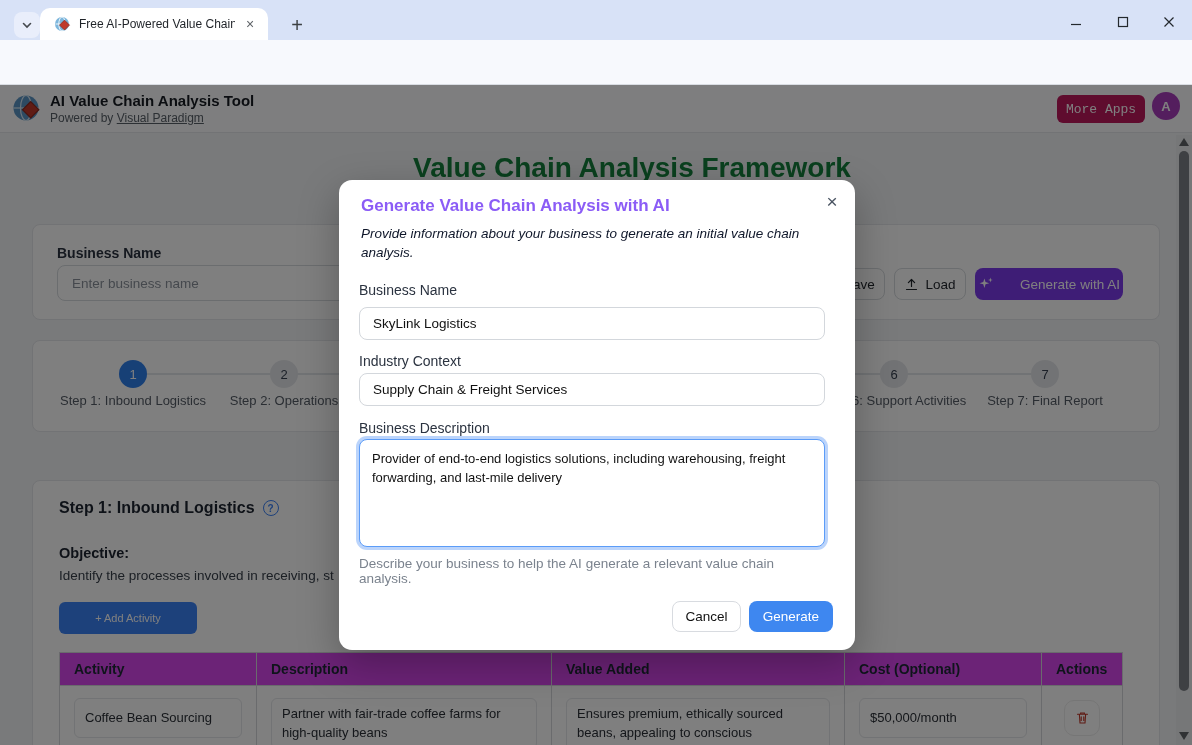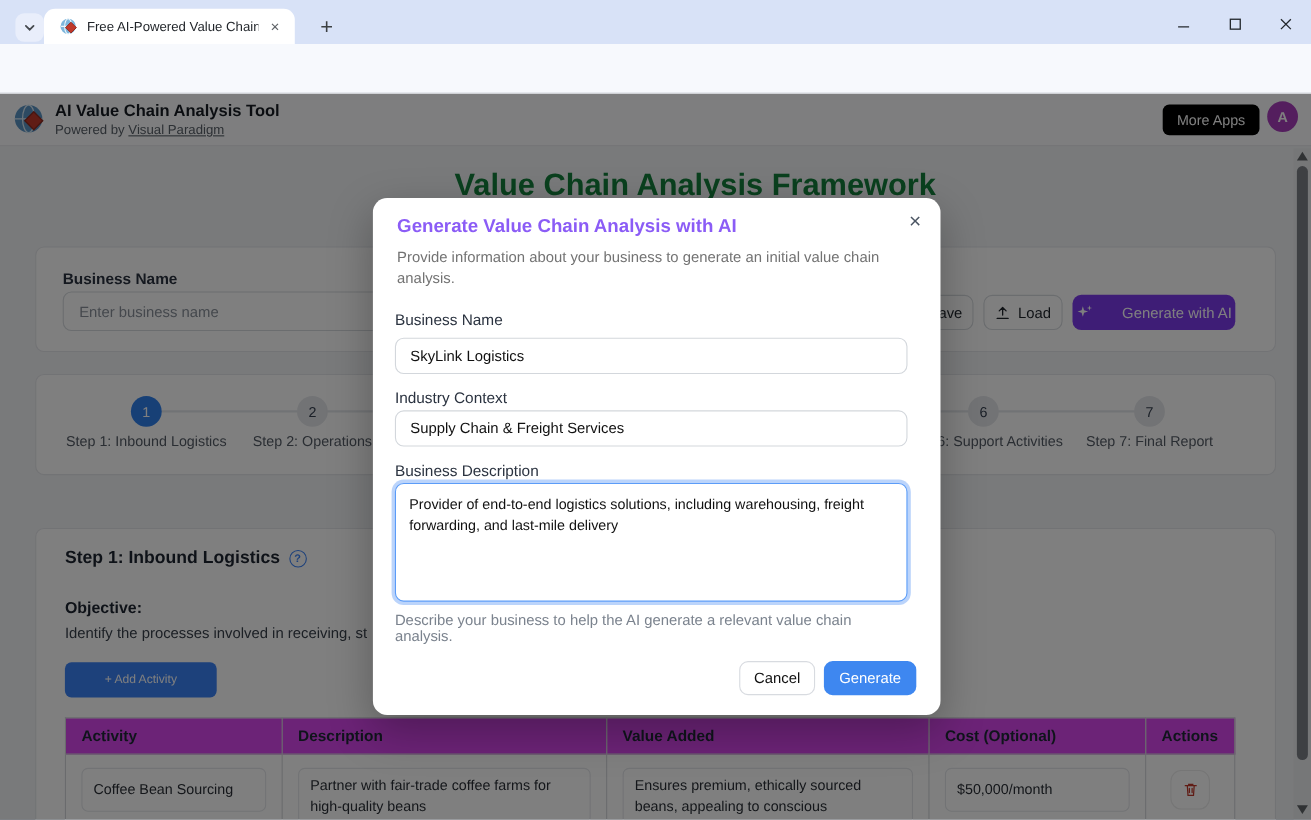--- a/index.html
+++ b/index.html
@@ -22,21 +22,21 @@
   .tb-right { top:50px; width:26px; height:26px; display:flex; align-items:center; justify-content:center; }
   .sep-v { left:1108px; top:52px; width:1px; height:20px; background:#cfd4db; }
   .chrome-avatar { left:1119px; top:48px; width:28px; height:28px; border-radius:50%; background:#17a2a2; color:#fff; font-size:13px; font-weight:bold; display:flex; align-items:center; justify-content:center; }
 
   
   #appview { left:0; top:85px; width:1192px; height:660px; background:#f3f4f6; overflow:hidden; }
   .appheader { left:0; top:0; width:1192px; height:48px; background:#fcfdfe; border-bottom:1px solid #e5e7ea; }
   .app-title { left:50px; top:7px; font-size:15px; font-weight:bold; color:#161b22; }
   .powered { left:50px; top:26px; font-size:12px; color:#596069; }
   .powered a { color:#596069; }
-  .moreapps { left:1057px; top:10px; width:88px; height:28px; border-radius:6px; background:#000000; color:#fff; font-size:13px; display:flex; align-items:center; justify-content:center; }
+  .moreapps { left:1057px; top:10px; width:88px; height:28px; border-radius:6px; background:#be185d; color:#fff; font-size:13px; display:flex; align-items:center; justify-content:center;font-family:Liberation Mono, monospace; }
   .app-avatar { left:1152px; top:7px; width:28px; height:28px; border-radius:50%; background:#a83cbc; color:#fff; font-weight:bold; font-size:13px; display:flex; align-items:center; justify-content:center; }
 
   .page-title { left:0; top:67px; width:1176px; text-align:center; font-size:28px; font-weight:bold; color:#15803d;margin-left:44px; }
 
   .card { background:#fff; border:1px solid #e4e6ea; border-radius:8px; }
   .card1 { left:32px; top:139px; width:1128px; height:96px; }
   .fld-label { font-size:14px; font-weight:bold; color:#2b3340; }
   .bn-input { left:24px; top:40px; width:740px; height:36px; border:1px solid #d6dade; border-radius:8px; background:#fff; font-size:13.5px; color:#222; padding:0 14px; font-family:"Liberation Sans",sans-serif; }
   .bn-input::placeholder { color:#8a919b; }
   .btn { display:flex; align-items:center; justify-content:center; gap:6px; border-radius:8px; font-size:13.5px; }
@@ -71,21 +71,21 @@
   .tri-up { border-left:5px solid transparent; border-right:5px solid transparent; border-bottom:8px solid #606468; }
   .tri-dn { border-left:5px solid transparent; border-right:5px solid transparent; border-top:8px solid #606468; }
   .sbthumb { left:1179px; top:66px; width:10px; height:540px; border-radius:5px; background:#7d8187; }
 
   .dim { left:0; top:0; width:1192px; height:660px; background:rgba(0,0,0,0.5); z-index:30; }
 
   
   .modal { left:339px; top:95px; width:516px; height:470px; background:#fff; border-radius:13px; z-index:40; box-shadow:0 14px 40px rgba(0,0,0,0.28); }
   .m-title { left:22px; top:16px; font-size:17px; font-weight:bold; color:#8b5cf6; }
   .m-close { left:482px; top:11px; width:22px; height:22px; color:#4b5563; font-size:19px; display:flex; align-items:center; justify-content:center; }
-  .m-sub { left:22px; top:44px; width:468px; font-size:13.5px; line-height:19px; color:#737373; }
+  .m-sub { left:22px; top:44px; width:468px; font-size:13.5px; line-height:19px; color:#0f172a;font-style:italic; }
   .m-label { font-size:14px; color:#2b3340; }
   .m-input { left:20px; width:466px; height:33px; border:1px solid #d3d7dc; border-radius:8px; font-size:13.5px; color:#111; padding:0 13px; font-family:"Liberation Sans",sans-serif; background:#fff; }
   .m-textarea { left:20px; top:259px; width:466px; height:108px; border:1.5px solid #5b9cf8; box-shadow:0 0 0 3px rgba(120,170,248,0.5); border-radius:8px; font-size:13px; line-height:19px; color:#111; padding:9px 12px; font-family:"Liberation Sans",sans-serif; resize:none; outline:none; }
   .m-helper { left:20px; top:376px; width:470px; font-size:13.5px; color:#7b838e; }
   .m-cancel { left:333px; top:421px; width:69px; height:31px; background:#fff; border:1px solid #d8dbe0; border-radius:8px; font-size:13.5px; color:#111; display:flex; align-items:center; justify-content:center; }
   .m-generate { left:410px; top:421px; width:84px; height:31px; background:#3e87f0; border:none; border-radius:8px; font-size:13.5px; color:#fff; display:flex; align-items:center; justify-content:center; }
 
   svg { display:block; }
 </style>
 </head>

